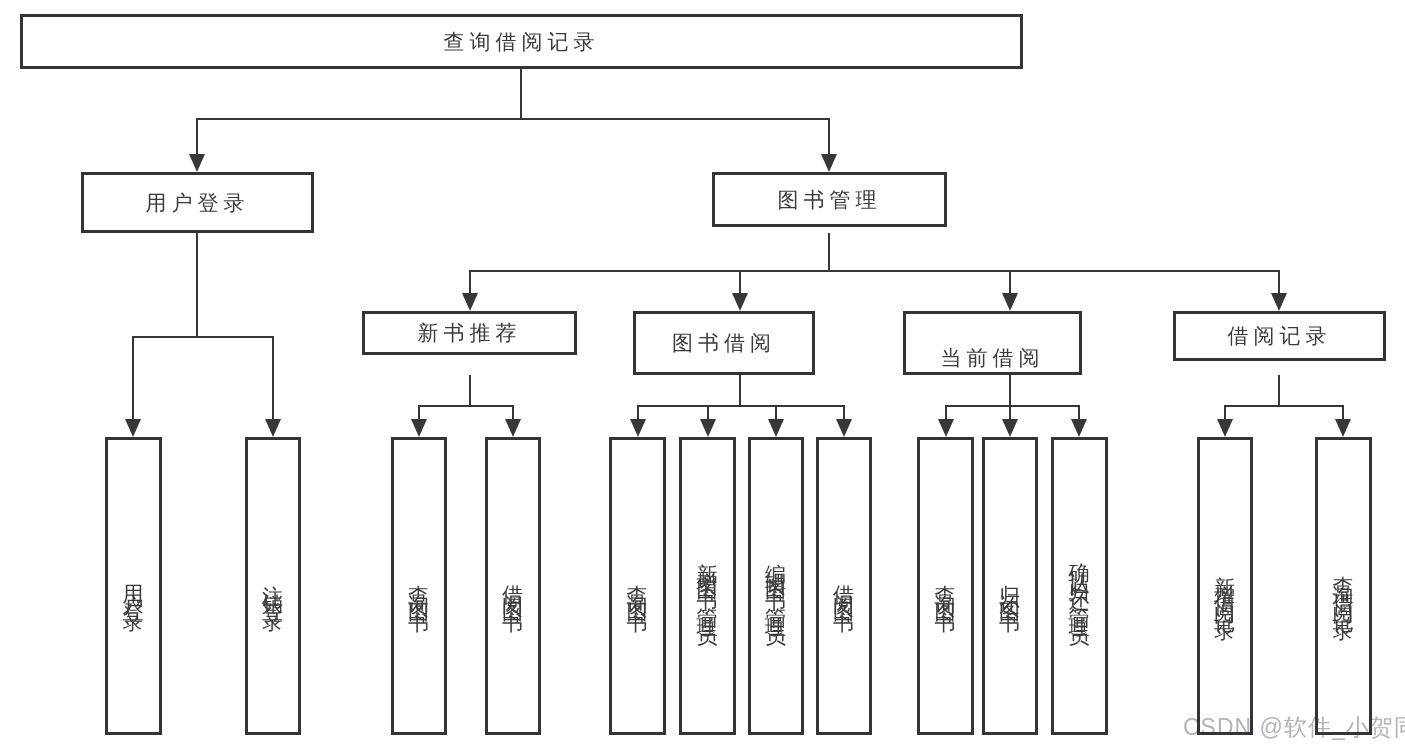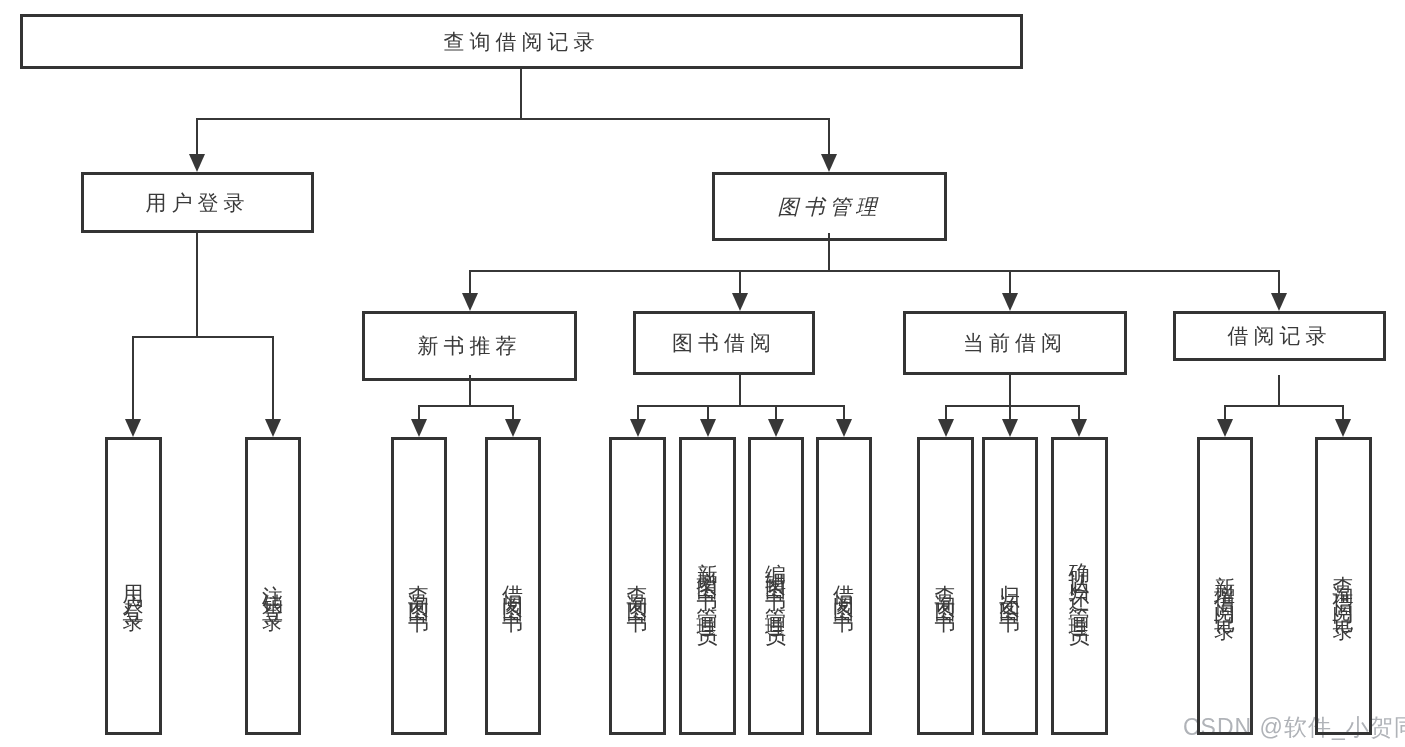--- a/index.html
+++ b/index.html
@@ -38,21 +38,21 @@
   <div class="vline" style="left:520px;top:69px;height:49px;"></div>
   <div class="hline" style="left:196px;top:118px;width:634px;"></div>
   <div class="vline" style="left:196px;top:118px;height:38px;"></div>
   <div class="arrow" style="left:189px;top:154px;"></div>
   <div class="vline" style="left:828px;top:118px;height:38px;"></div>
   <div class="arrow" style="left:821px;top:154px;"></div>
 
   <div class="node" style="left:81px;top:172px;width:233px;height:61px;">
     <span>用户登录</span>
   </div>
-  <div class="node" style="left:712px;top:172px;width:235px;height:69px;font-style:italic;">
+  <div class="node" style="left:712px;top:172px;width:235px;height:55px;">
     <span>图书管理</span>
   </div>
 
   <div class="vline" style="left:196px;top:233px;height:103px;"></div>
   <div class="hline" style="left:132px;top:336px;width:142px;"></div>
   <div class="vline" style="left:132px;top:336px;height:85px;"></div>
   <div class="arrow" style="left:125px;top:419px;"></div>
   <div class="vline" style="left:272px;top:336px;height:85px;"></div>
   <div class="arrow" style="left:265px;top:419px;"></div>
 
@@ -60,27 +60,27 @@
   <div class="hline" style="left:469px;top:270px;width:811px;"></div>
   <div class="vline" style="left:469px;top:270px;height:25px;"></div>
   <div class="arrow" style="left:462px;top:293px;"></div>
   <div class="vline" style="left:739px;top:270px;height:25px;"></div>
   <div class="arrow" style="left:732px;top:293px;"></div>
   <div class="vline" style="left:1009px;top:270px;height:25px;"></div>
   <div class="arrow" style="left:1002px;top:293px;"></div>
   <div class="vline" style="left:1278px;top:270px;height:25px;"></div>
   <div class="arrow" style="left:1271px;top:293px;"></div>
 
-  <div class="node" style="left:362px;top:311px;width:215px;height:70px;">
+  <div class="node" style="left:362px;top:311px;width:215px;height:44px;">
     <span>新书推荐</span>
   </div>
   <div class="node" style="left:633px;top:311px;width:182px;height:64px;">
     <span>图书借阅</span>
   </div>
-  <div class="node" style="left:903px;top:311px;width:224px;height:64px;">
+  <div class="node" style="left:903px;top:311px;width:179px;height:64px;align-items:flex-end;">
     <span>当前借阅</span>
   </div>
   <div class="node" style="left:1173px;top:311px;width:213px;height:50px;">
     <span>借阅记录</span>
   </div>
 
   <div class="vline" style="left:469px;top:375px;height:30px;"></div>
   <div class="hline" style="left:418px;top:405px;width:96px;"></div>
   <div class="vline" style="left:739px;top:375px;height:30px;"></div>
   <div class="hline" style="left:637px;top:405px;width:208px;"></div>

